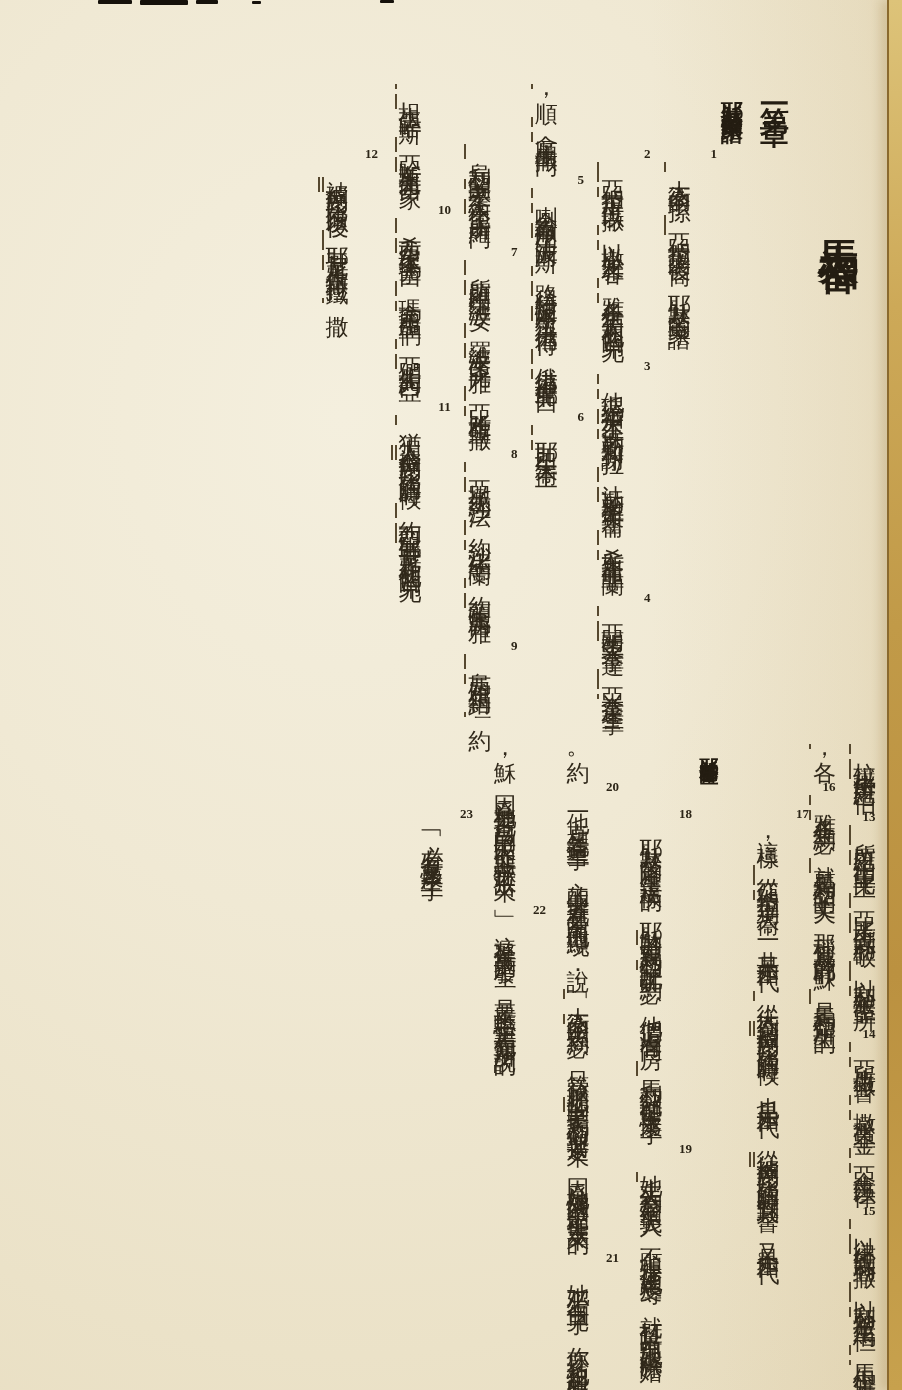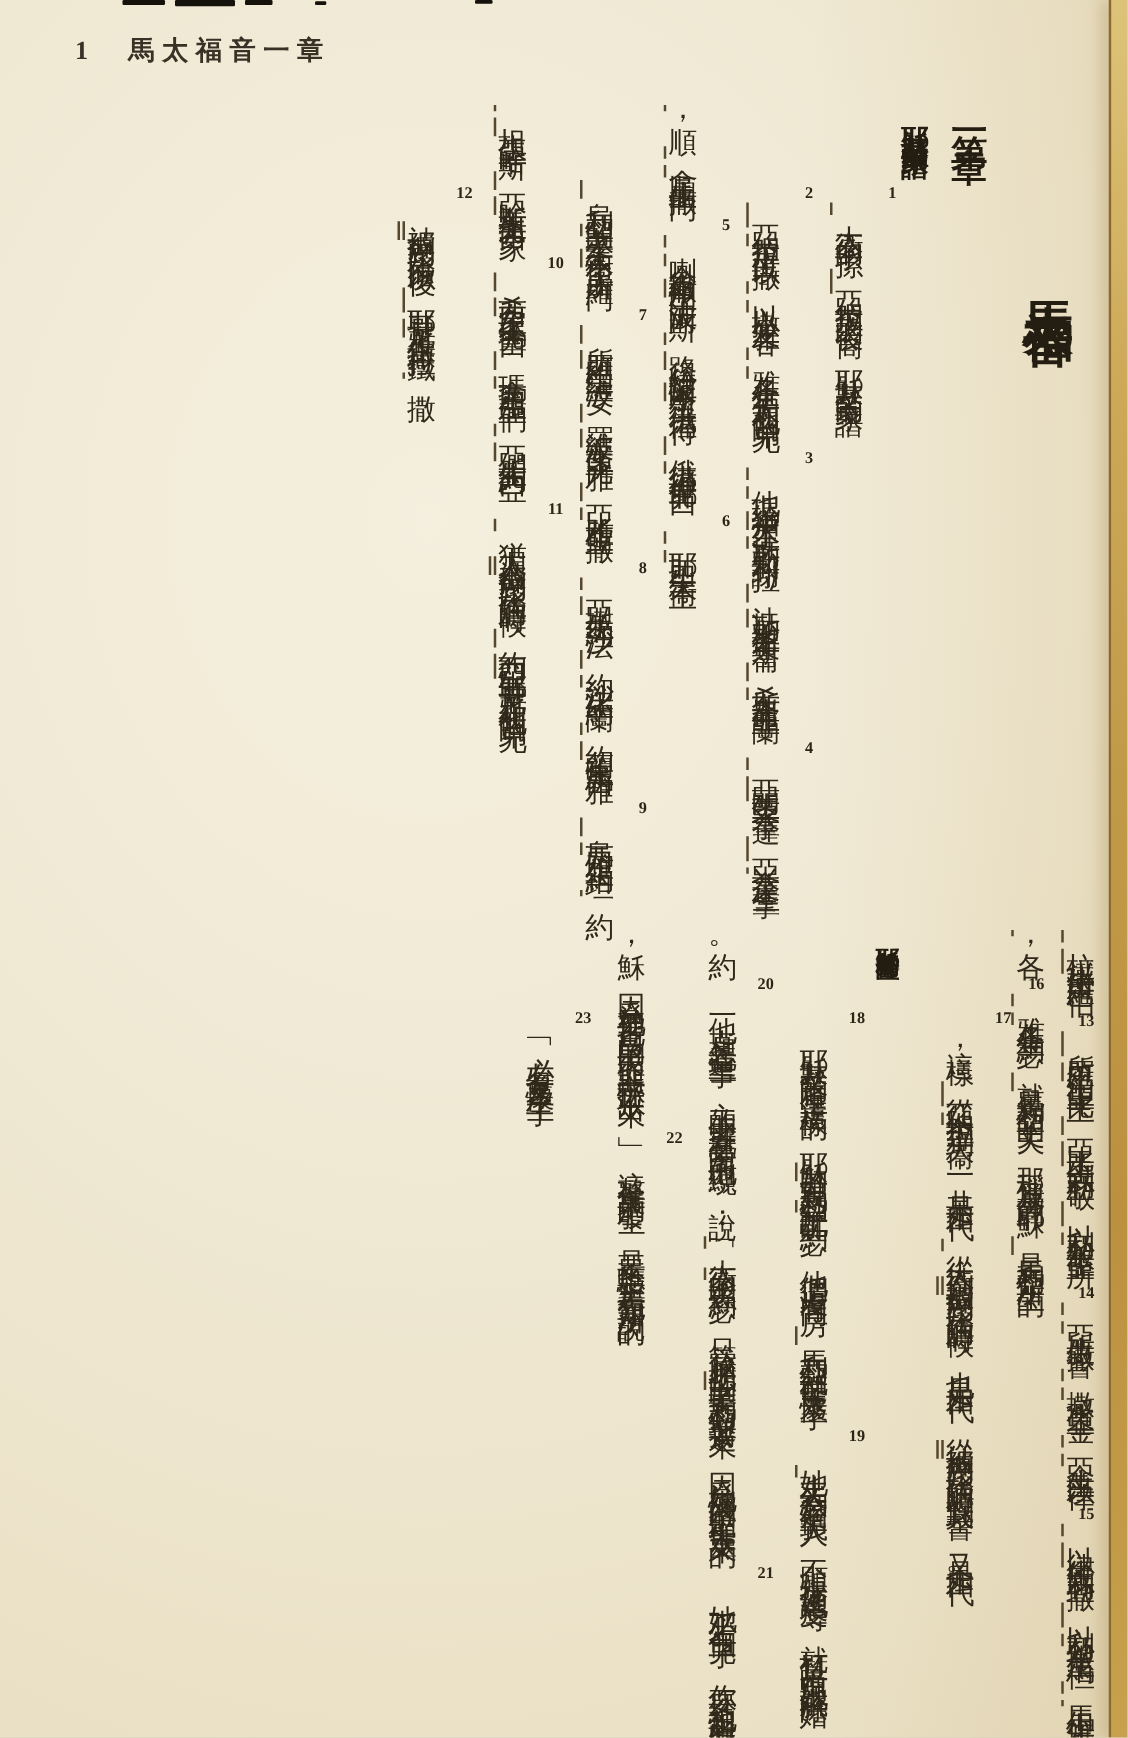--- a/index.html
+++ b/index.html
@@ -83,23 +83,20 @@
 
 <div class="page">
   <div class="top-dash dash-a"></div>
   <div class="top-dash dash-b"></div>
   <div class="top-dash dash-c"></div>
   <div class="top-dash dash-d"></div>
   <div class="top-dash dash-e"></div>
 
   <div class="edge-gold"></div>
 
-  <header class="running-head">
-    <span class="pgnum">1</span><span class="rtitle">馬太福音一章</span>
-  </header>
 
   <section class="vblock block-top" id="block-top">
       <div class="book-title">馬太福音</div>
       <div class="h-chapter">第一章</div>
       <div class="h-section">耶穌基督的家譜</div>
       <p class="vpara"><span class="vn">1</span><span class="pname">大衞</span>的子孫，<span class="pname">亞伯拉罕</span>的後裔，耶穌基督的家譜：</p>
       <p class="vpara"><span class="vn">2</span><span class="pname">亞伯拉罕</span>生<span class="pname">以撒</span>，<span class="pname">以撒</span>生<span class="pname">雅各</span>，<span class="pname">雅各</span>生<span class="pname">猶大</span>和他的弟兄，<span class="vn">3</span><span class="pname">他瑪</span>給<span class="pname">猶大</span>生了<span class="pname">法勒斯</span>和<span class="pname">謝拉</span>，<span class="pname">法勒斯</span>生<span class="pname">希斯崙</span>，<span class="pname">希斯崙</span>生<span class="pname">亞蘭</span>，<span class="vn">4</span><span class="pname">亞蘭</span>生<span class="pname">亞米拿達</span>，<span class="pname">亞米拿達</span>生<span class="pname">拿順</span>，<span class="pname">拿順</span>生<span class="pname">撒門</span>，<span class="vn">5</span><span class="pname">喇合</span>給<span class="pname">撒門</span>生了<span class="pname">波阿斯</span>，<span class="pname">路得</span>給<span class="pname">波阿斯</span>生了<span class="pname">俄備得</span>，<span class="pname">俄備得</span>生<span class="pname">耶西</span>，<span class="vn">6</span><span class="pname">耶西</span>生<span class="pname">大衞</span>王。</p>
       <p class="vpara"><span class="pname">烏利亞</span>的妻子給<span class="pname">大衞</span>生了<span class="pname">所羅門</span>，<span class="vn">7</span><span class="pname">所羅門</span>生<span class="pname">羅波安</span>，<span class="pname">羅波安</span>生<span class="pname">亞比雅</span>，<span class="pname">亞比雅</span>生<span class="pname">亞撒</span>，<span class="vn">8</span><span class="pname">亞撒</span>生<span class="pname">約沙法</span>，<span class="pname">約沙法</span>生<span class="pname">約蘭</span>，<span class="pname">約蘭</span>生<span class="pname">烏西雅</span>，<span class="vn">9</span><span class="pname">烏西雅</span>生<span class="pname">約坦</span>，<span class="pname">約坦</span>生<span class="pname">亞哈斯</span>，<span class="pname">亞哈斯</span>生<span class="pname">希西家</span>，<span class="vn">10</span><span class="pname">希西家</span>生<span class="pname">瑪拿西</span>，<span class="pname">瑪拿西</span>生<span class="pname">亞們</span>，<span class="pname">亞們</span>生<span class="pname">約西亞</span>，<span class="vn">11</span><span class="pname">猶太</span>人被擄到<span class="place">巴比倫</span>的時候，<span class="pname">約西亞</span>生<span class="pname">耶哥尼雅</span>和他的弟兄。</p>
       <p class="vpara"><span class="vn">12</span>被擄到<span class="place">巴比倫</span>以後，<span class="pname">耶哥尼雅</span>生<span class="pname">撒拉鐵</span>，<span class="pname">撒</span></p>
     </section>

